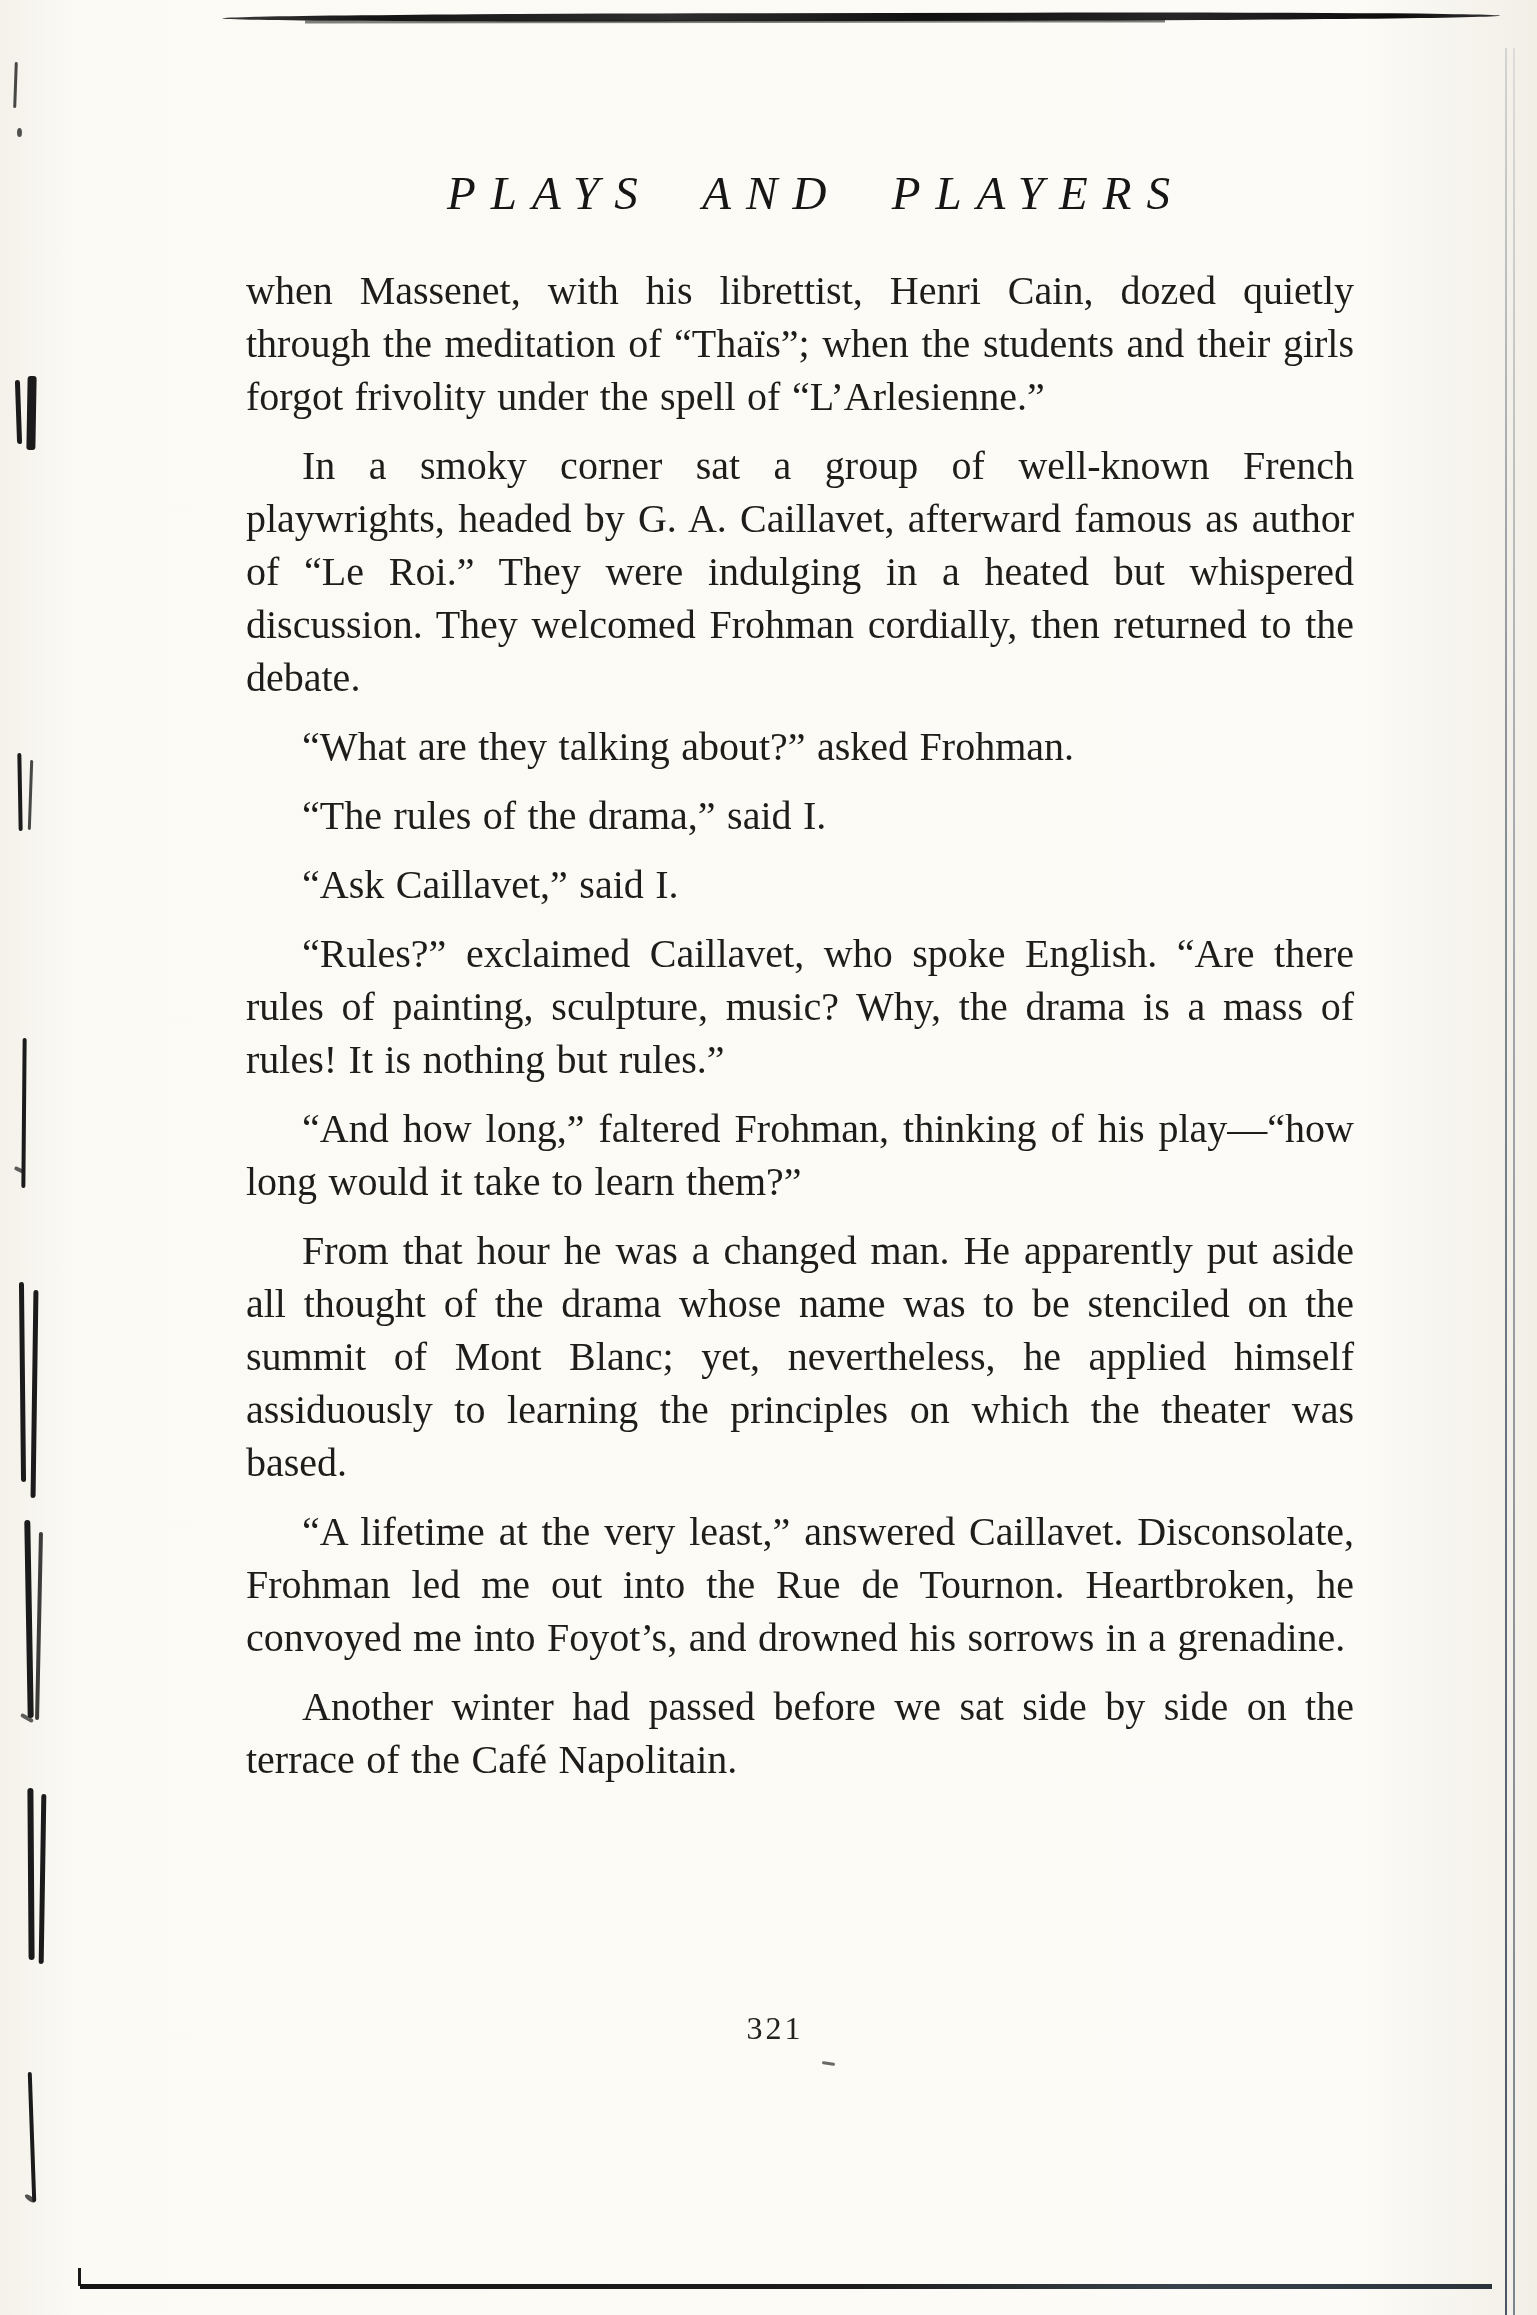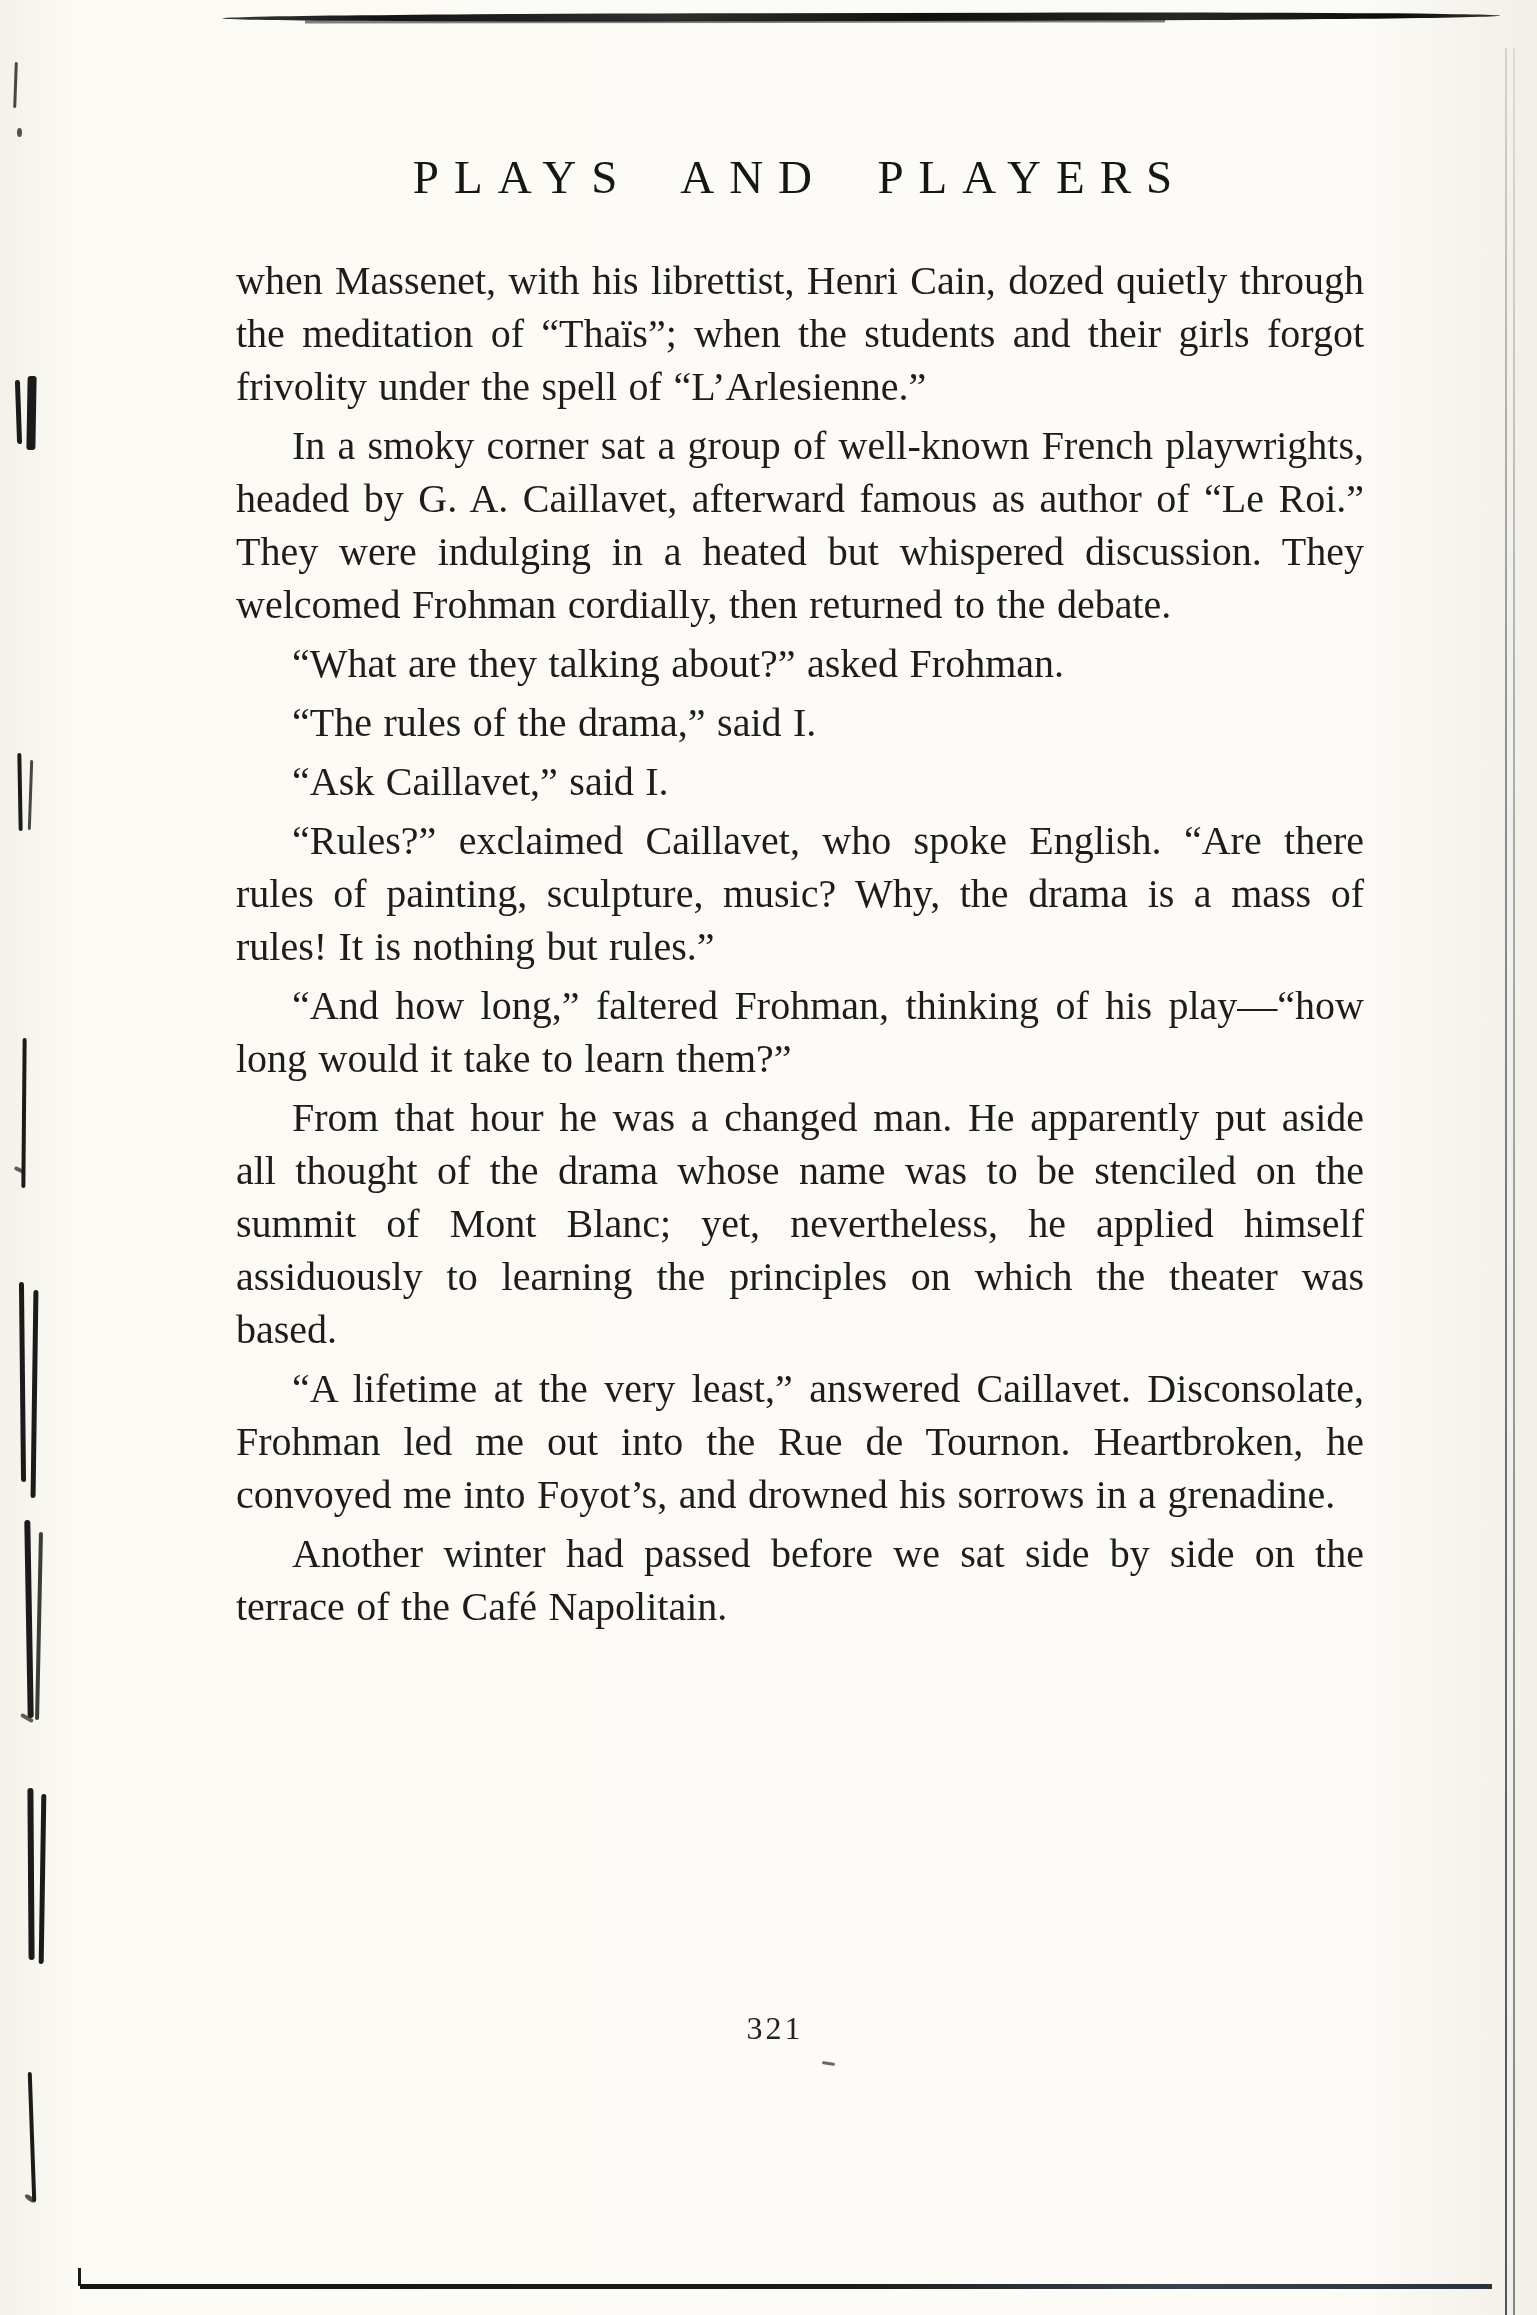--- a/index.html
+++ b/index.html
@@ -62,39 +62,40 @@
     .ink.m6c { left: 20px;  top: 1716px; width: 14px; height: 4px;   transform: rotate(30deg);  opacity: .7; }
     .ink.m7a { left: 28px;  top: 1788px; width: 6px;  height: 172px; transform: rotate(-.4deg); }
     .ink.m7b { left: 40px;  top: 1794px; width: 5px;  height: 170px; transform: rotate(.9deg); }
     .ink.m8a { left: 30px;  top: 2072px; width: 4px;  height: 130px; transform: rotate(-2deg); }
     .ink.m8b { left: 24px;  top: 2196px; width: 12px; height: 5px;   border-radius: 50%; transform: rotate(35deg); opacity: .75; }
 
     
     .title {
       position: absolute;
       left: 230px; top: 150px; width: 1140px;
-      margin: 0;
+      margin: 16px;
       text-align: center;
       font-size: 47px;
       font-weight: normal;
       letter-spacing: 0.32em;
       word-spacing: 0.5em;
       color: #161616;
       white-space: nowrap;
+      font-style: italic;
     }
     .body-text {
       position: absolute;
       left: 230px; top: 248px; width: 1140px;
       font-size: 40px;
       line-height: 53px;
       text-align: justify;
       color: #1e1d1b;
       word-spacing: 1.5px;
     }
-    .body-text p { margin: 6px; }
+    .body-text p { margin: 16px; }
     .body-text p.indent { text-indent: 56px; }
     .page-number {
       position: absolute;
       left: 230px; top: 2010px; width: 1090px;
       text-align: center;
       font-size: 32px;
       letter-spacing: 3px;
       color: #23221f;
     }
     .pagenum-flick {

